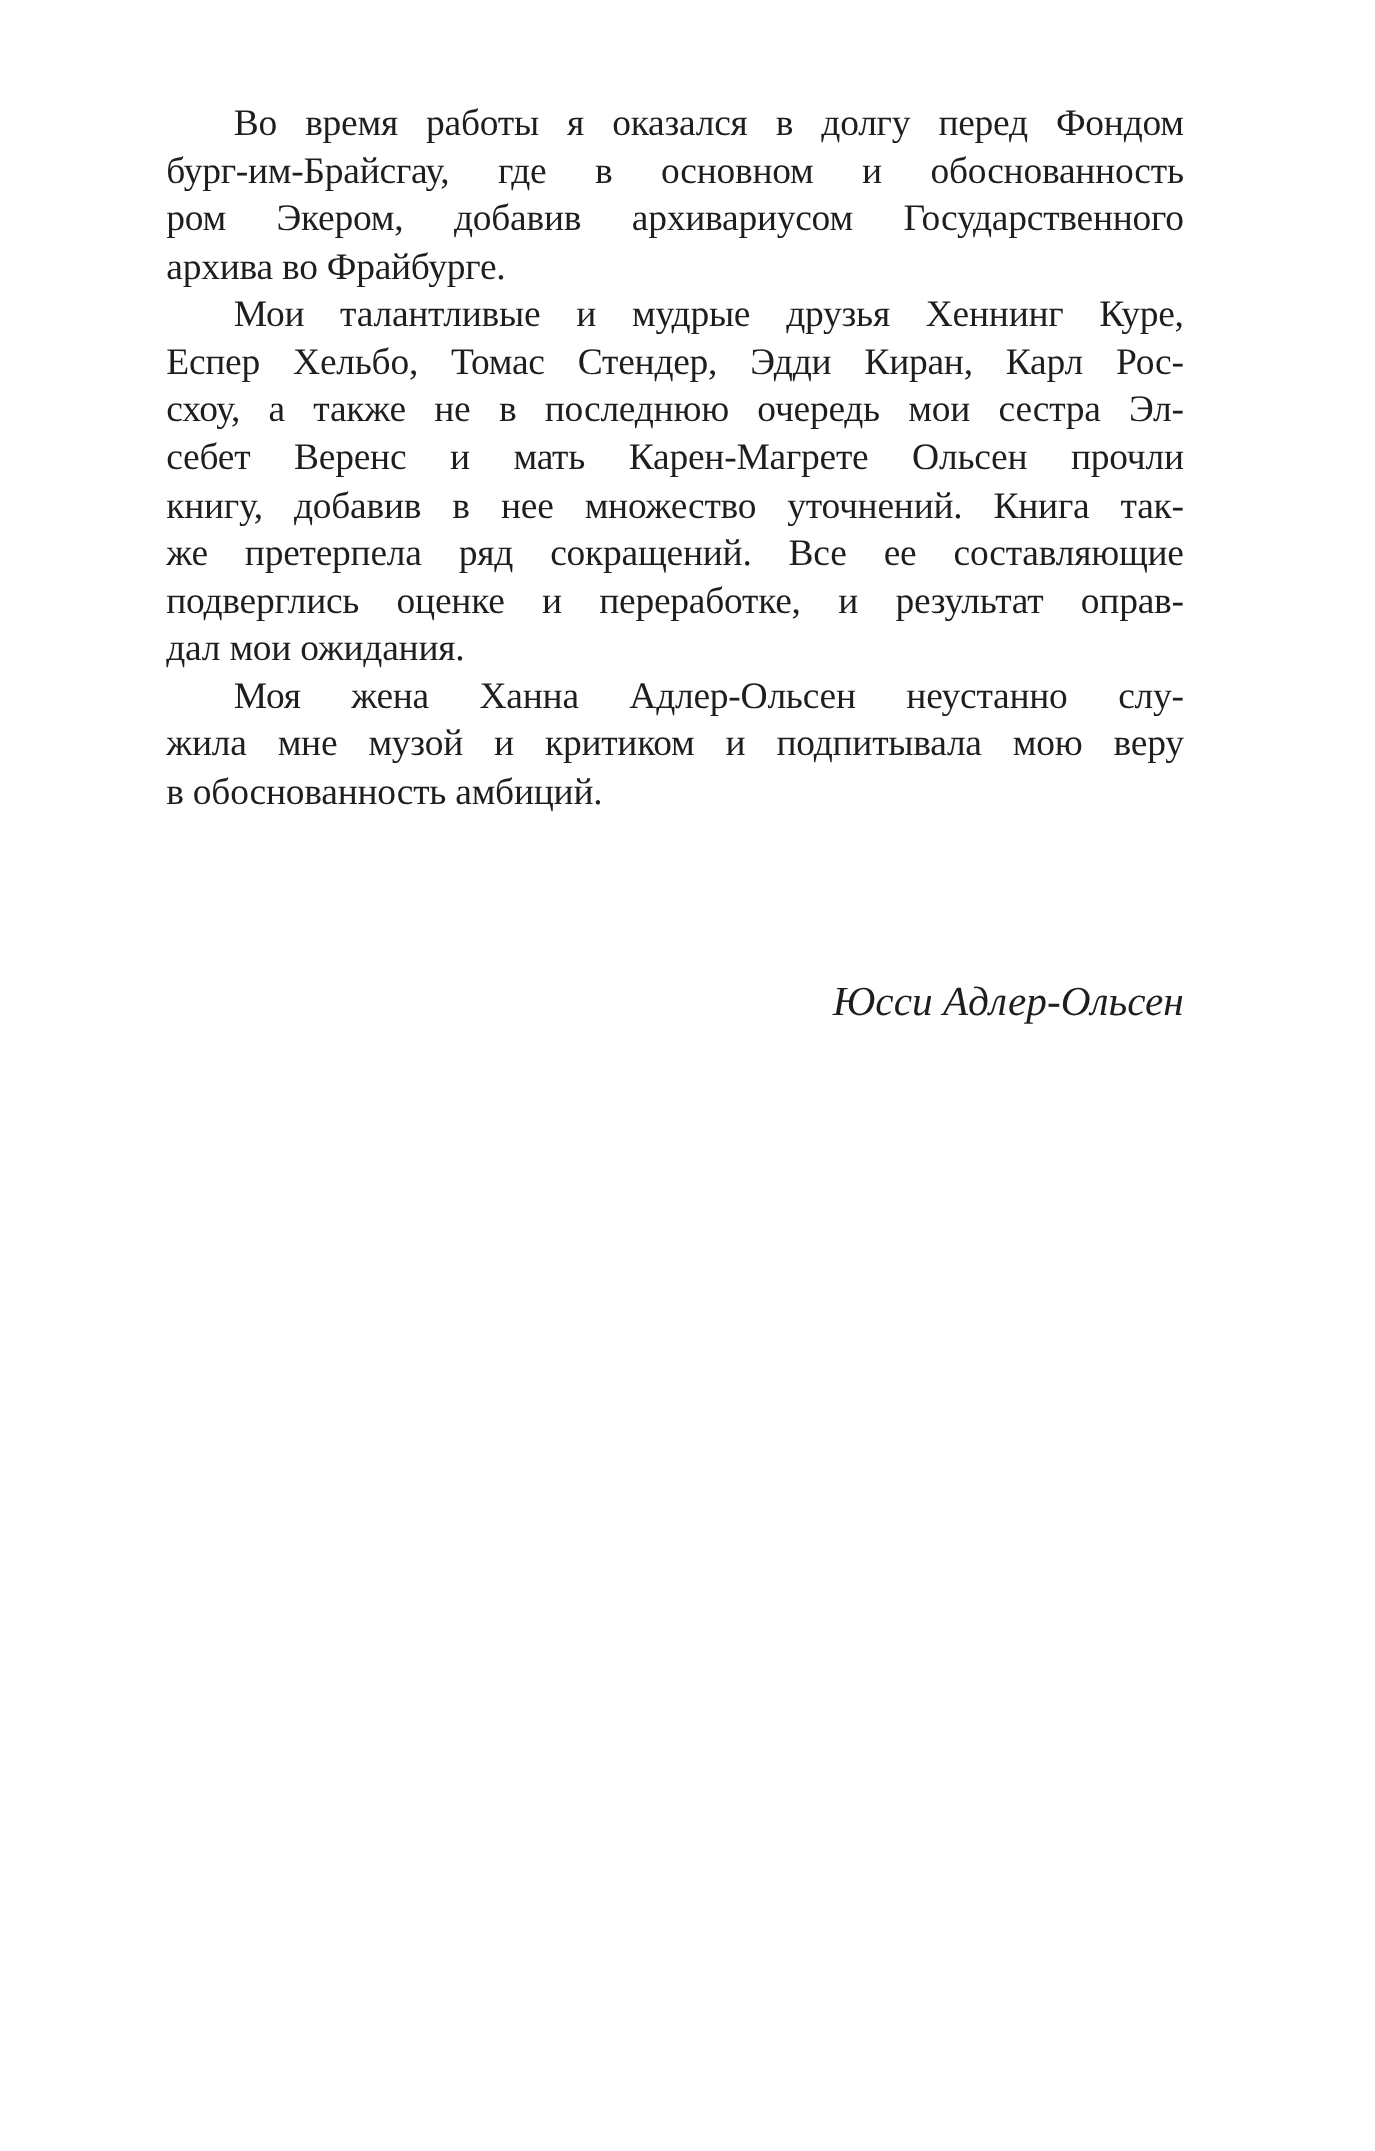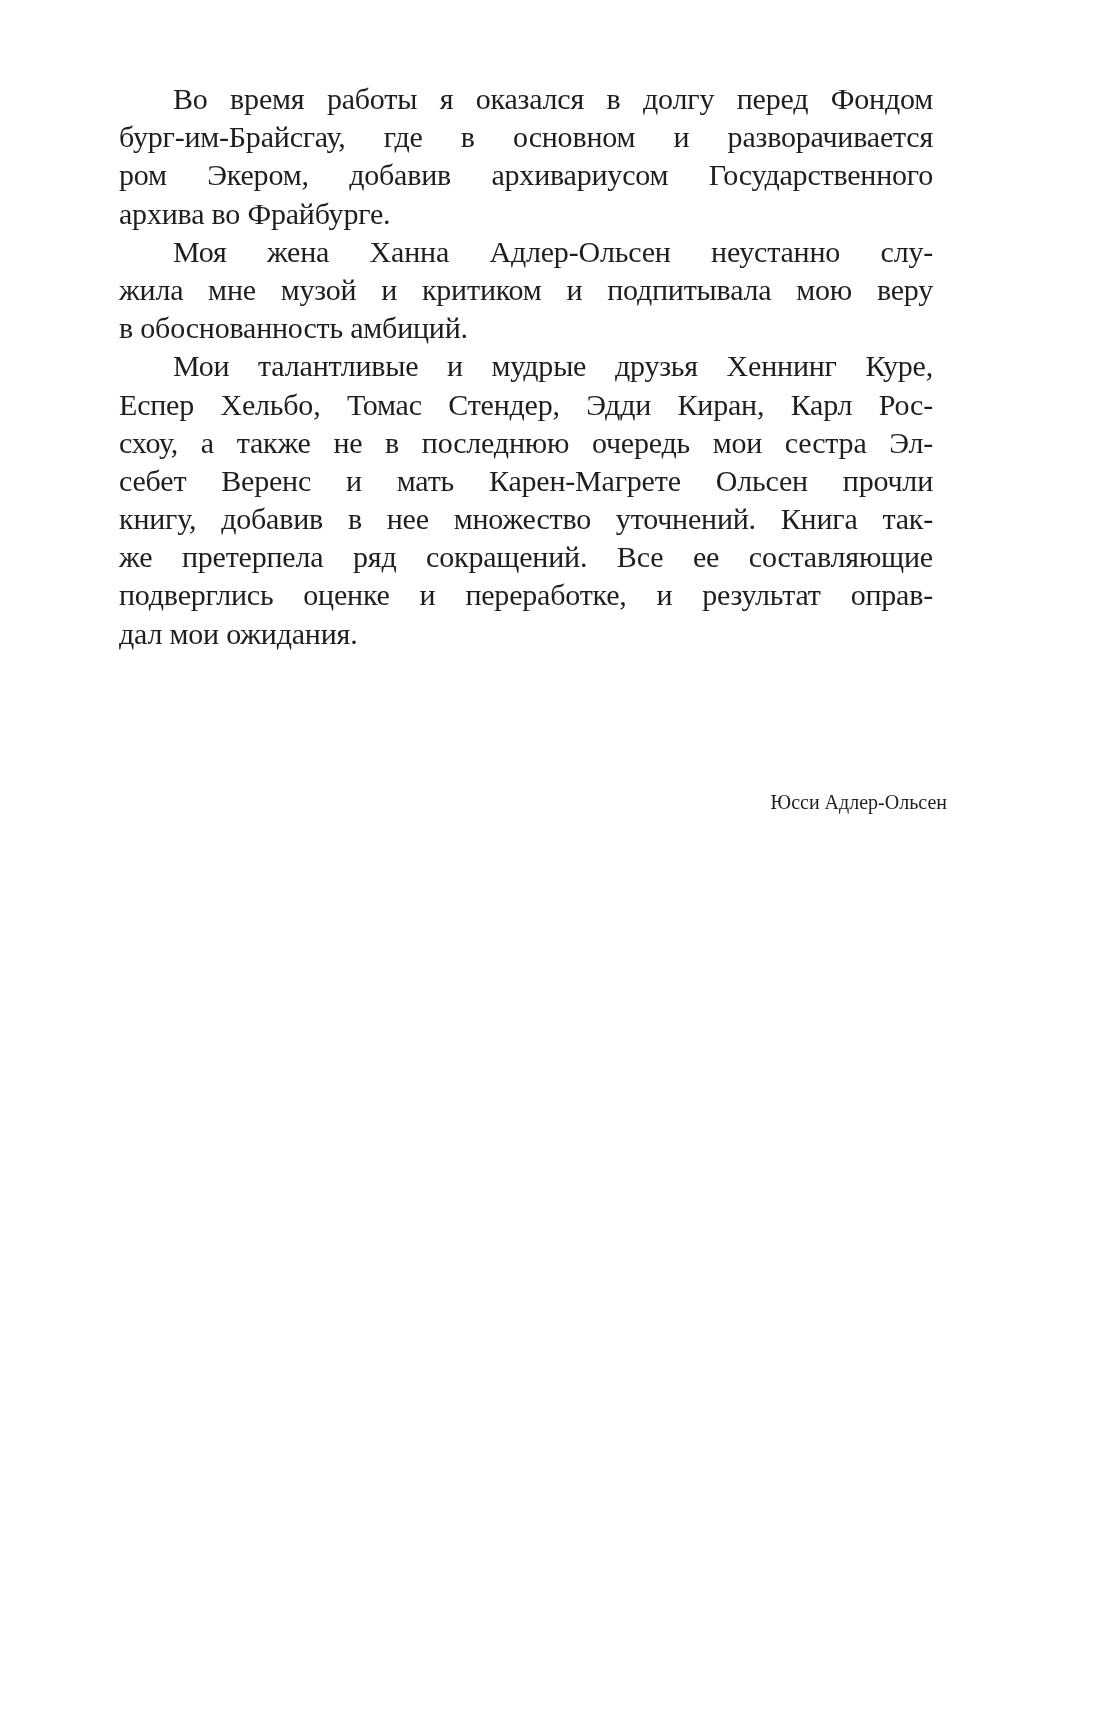--- a/index.html
+++ b/index.html
@@ -1,56 +1,56 @@
 <!DOCTYPE html>
 <html><head>
 <meta charset="utf-8">
 <style>
   html, body { margin: 0; padding: 0; background: #ffffff; }
   body { width: 1100px; height: 1721px; position: relative; overflow: hidden; }
   .page {
-    position: absolute; left: 119px; top: 80px; width: 814px;
+    position: absolute; left: 133px; top: 80px; width: 814px;
     font-family: "Liberation Serif", "DejaVu Serif", serif;
     font-size: 30px; color: #1e1e1e;
     line-height: 38.2px;
   }
   .line {
     display: block; white-space: nowrap; height: 38.2px;
     text-align: justify; text-align-last: justify;
     letter-spacing: -0.2px;
   }
   .line.last { text-align-last: left; font-family: Liberation Serif, serif; }
   .line.indent { padding-left: 54px; }
   .signature {
     position: absolute; left: 133px; top: 783px; width: 814px;
-    text-align: right; 
+    text-align: right; font-style: italic;
     font-family: "Liberation Serif", "DejaVu Serif", serif;
-    font-size: 20px; color: #1e1e1e; line-height: 38px;
+    font-size: 33px; color: #1e1e1e; line-height: 38px;
   }
 </style>
 </head>
 <body>
 
 <div class="page">
   <div>
     <span class="line indent">Во время работы я оказался в долгу перед Фондом</span>
-    <span class="line">бург-им-Брайсгау, где в основном и разворачивается</span>
+    <span class="line">бург-им-Брайсгау, где в основном и обоснованность</span>
     <span class="line">ром Экером, добавив архивариусом Государственного</span>
     <span class="line last">архива во Фрайбурге.</span>
-  </div>
-  <div>
-    <span class="line indent">Моя жена Ханна Адлер-Ольсен неустанно слу-</span>
-    <span class="line">жила мне музой и критиком и подпитывала мою веру</span>
-    <span class="line last">в обоснованность амбиций.</span>
   </div>
   <div>
     <span class="line indent">Мои талантливые и мудрые друзья Хеннинг Куре,</span>
     <span class="line">Еспер Хельбо, Томас Стендер, Эдди Киран, Карл Рос-</span>
     <span class="line">схоу, а также не в последнюю очередь мои сестра Эл-</span>
     <span class="line">себет Веренс и мать Карен-Магрете Ольсен прочли</span>
     <span class="line">книгу, добавив в нее множество уточнений. Книга так-</span>
     <span class="line">же претерпела ряд сокращений. Все ее составляющие</span>
     <span class="line">подверглись оценке и переработке, и результат оправ-</span>
     <span class="line last">дал мои ожидания.</span>
   </div>
+  <div>
+    <span class="line indent">Моя жена Ханна Адлер-Ольсен неустанно слу-</span>
+    <span class="line">жила мне музой и критиком и подпитывала мою веру</span>
+    <span class="line last">в обоснованность амбиций.</span>
+  </div>
 </div>
 
 <div class="signature">Юсси Адлер-Ольсен</div>
 
 </body></html>

